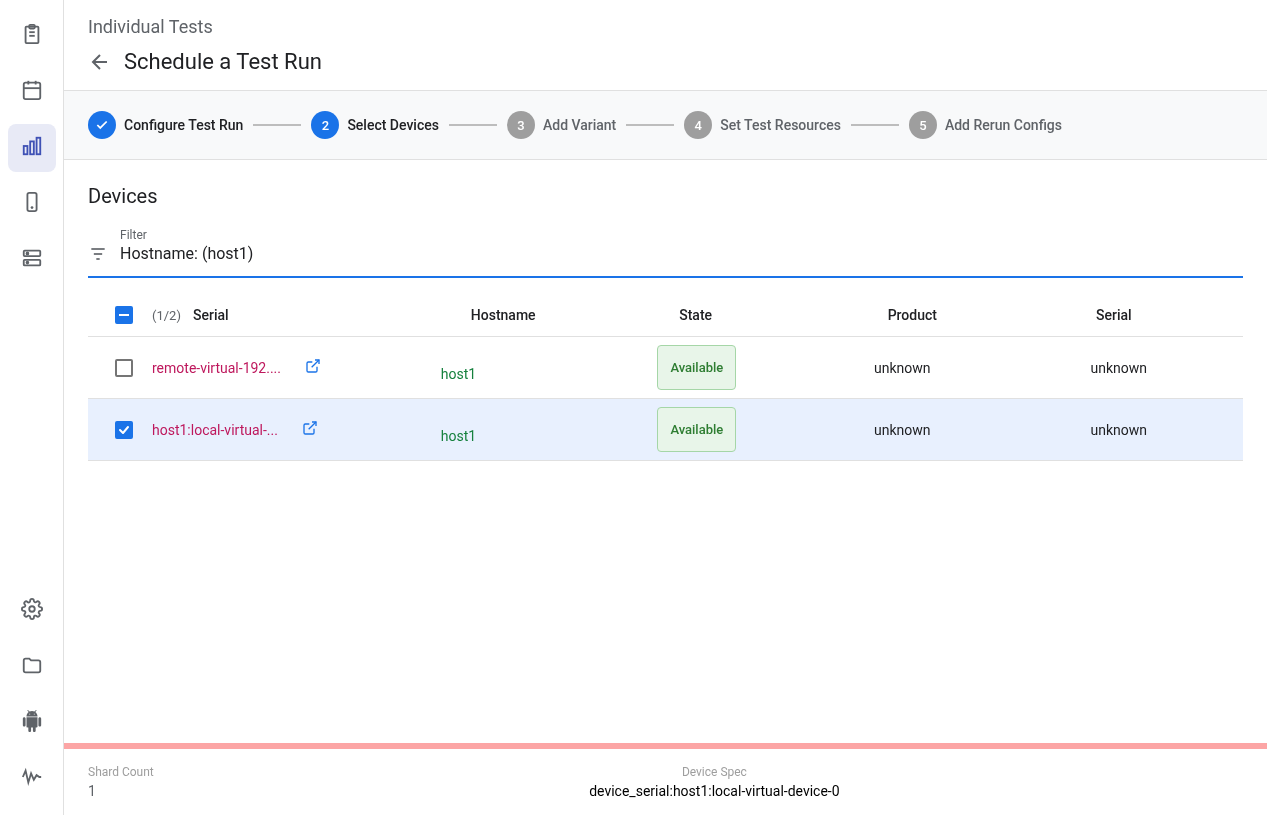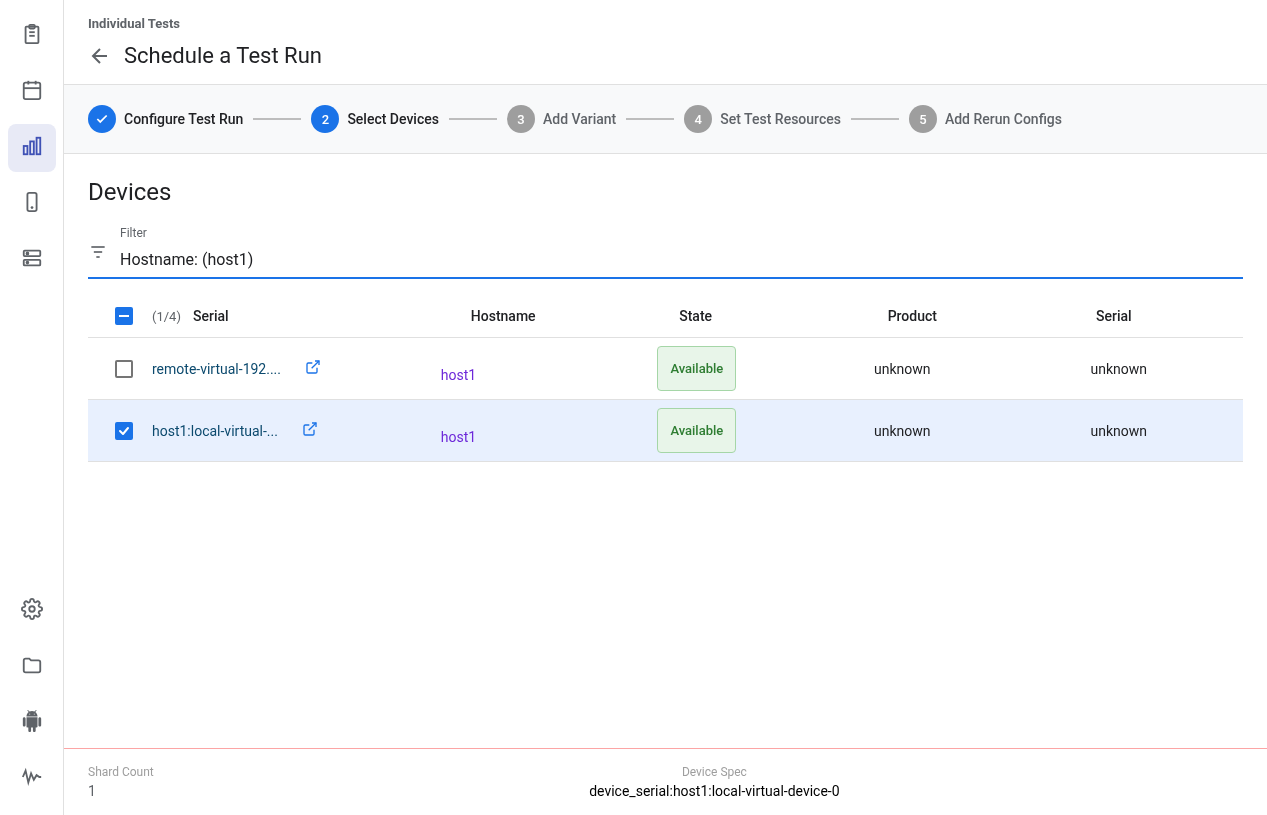--- a/index.html
+++ b/index.html
@@ -37,23 +37,22 @@
     .main {
       flex: 1;
       display: flex;
       flex-direction: column;
       overflow: hidden;
       background: #fff;
     }
 
     .breadcrumb {
       padding: 16px 16px 8px 24px;
-      font-size: 13px;
-      color: #5f6368;
-      font-weight: bold;
+      font-size: 18px;
+      color: #5f6368;
     }
 
     .page-header {
       display: flex;
       align-items: center;
       padding: 4px 32px 16px 24px;
       border-bottom: 1px solid #e0e0e0;
       gap: 12px;
     }
     .back-btn {
@@ -125,21 +124,21 @@
 
     
     .content {
       flex: 1;
       padding: 24px;
       overflow-y: auto;
       background: #fff;
     }
 
     .section-title {
-      font-size: 24px;
+      font-size: 20px;
       font-weight: 400;
       color: #202124;
       margin-bottom: 20px;
     }
 
     
     .filter-area {
       border-bottom: 2px solid #1a73e8;
       padding-bottom: 8px;
       margin-bottom: 16px;
@@ -151,21 +150,21 @@
       color: #5f6368;
       font-size: 18px;
       margin-top: 16px;
     }
     .filter-content {
       flex: 1;
     }
     .filter-label {
       font-size: 12px;
       color: #5f6368;
-      margin-bottom: 10px;
+      margin-bottom: 2px;
     }
     .filter-value {
       font-size: 16px;
       color: #202124;
     }
     .table-header {
       display: flex;
       align-items: center;
       padding: 12px 8px;
       border-bottom: 1px solid #e0e0e0;
@@ -192,26 +191,26 @@
     .table-row.selected {
       background: #e8f0fe;
     }
     .cell {
       font-size: 14px;
       color: #202124;
       display: flex;
       align-items: center;
     }
     .cell.link {
-      color: #0c4a6e;
+      color: #be185d;
       cursor: pointer;
       gap: 20px;
     }
     .cell-hostname {
-      color: #6d28d9;
+      color: #15803d;
       cursor: pointer;
       margin-top: 13px;
     }
 
     
     .checkbox-wrap {
       width: 56px;
       display: flex;
       align-items: center;
       justify-content: center;
@@ -251,21 +250,21 @@
     .ext-link-icon {
       font-size: 16px;
       color: #1a73e8;
       cursor: pointer;
       margin-left: 4px;
     }
 
     
     .bottom-bar {
       padding: 16px 24px;
-      border-top: 1px solid #fca5a5;
+      border-top: 6px solid #fca5a5;
       display: flex;
       gap: 32px;
       background: #fff;
     }
     .bottom-field {
       display: flex;
       flex-direction: column;
       gap: 4px;
     }
     .bottom-field-label {
@@ -445,21 +444,21 @@
 
       <div class="table-header">
         <div class="checkbox-wrap">
 
           <div class="checkbox indeterminate">
             <svg width="12" height="12" viewBox="0 0 12 12" fill="none">
                 <rect x="1" y="5" width="10" height="2" fill="white"></rect>
               </svg>
           </div>
         </div>
-        <span class="count-label">(1/4)</span>
+        <span class="count-label">(1/2)</span>
         <div class="cell table-header-cell col-serial">Serial</div>
         <div class="cell table-header-cell col-hostname">Hostname</div>
         <div class="cell table-header-cell col-state">State</div>
         <div class="cell table-header-cell col-product">Product</div>
         <div class="cell table-header-cell col-variant">Serial</div>
       </div>
 
       <div class="table-row">
         <div class="checkbox-wrap">
           <div class="checkbox"></div>

